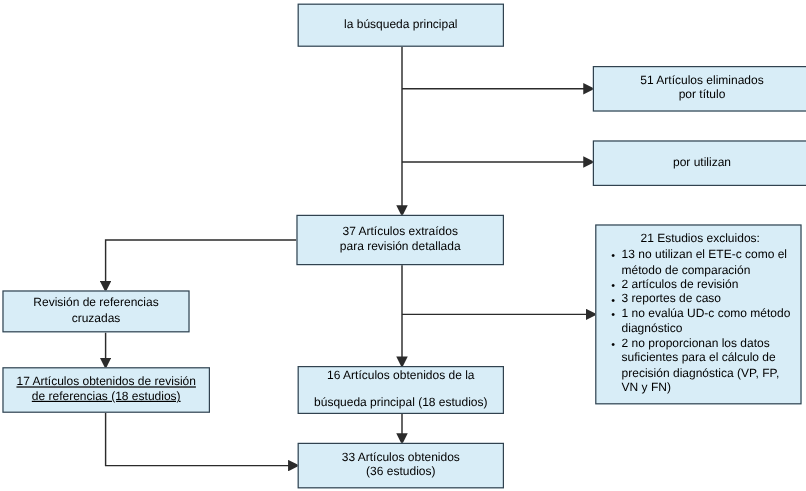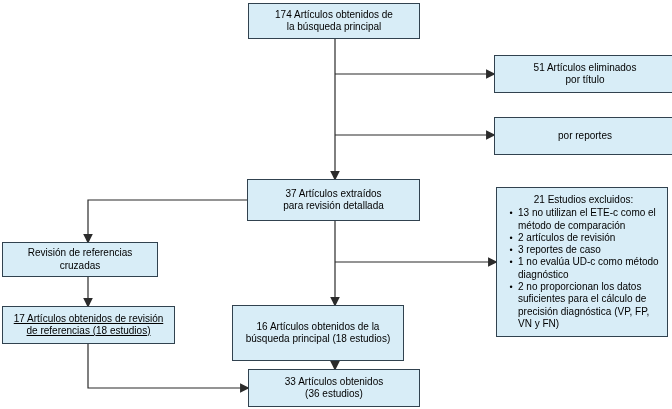--- a/index.html
+++ b/index.html
@@ -40,21 +40,21 @@
     align-items: center;
     text-align: center;
     padding: 2px;
   }
   .box-main-search        { left: 248px; top: 3px;   width: 172px; height: 36px; }
   .box-eliminated-title   { left: 494px; top: 55px;  width: 182px; height: 38px; }
   .box-eliminated-abstract{ left: 494px; top: 117px; width: 182px; height: 38px; }
   .box-extracted          { left: 247px; top: 179px; width: 173px; height: 42px; }
   .box-cross-reference    { left: 2px;   top: 242px; width: 156px; height: 35px; }
   .box-from-references    { left: 2px;   top: 306px; width: 173px; height: 38px; text-decoration: underline; }
-  .box-from-main-search   { left: 232px; top: 305px; width: 172px; height: 56px; }
+  .box-from-main-search   { left: 248px; top: 305px; width: 172px; height: 40px; justify-content: space-between; }
   .box-total              { left: 248px; top: 369px; width: 172px; height: 38px; }
   .box-excluded {
     left: 496px; top: 187px; width: 172px; height: 150px;
     justify-content: flex-start;
     align-items: stretch;
     text-align: left;
     padding: 6px 4px 4px 7px;
     line-height: 12.3px;
   }
   .excluded-title { text-align: center; margin-bottom: 1px; }
@@ -83,31 +83,30 @@
     <line class="connector" x1="335" y1="135" x2="487" y2="135" marker-end="url(#arrow)"></line>
     <polyline class="connector" points="247,200 88,200 88,235" marker-end="url(#arrow)"></polyline>
     <line class="connector" x1="88" y1="277" x2="88" y2="299" marker-end="url(#arrow)"></line>
     <line class="connector" x1="335" y1="218" x2="335" y2="298" marker-end="url(#arrow)"></line>
     <line class="connector" x1="335" y1="262" x2="489" y2="262" marker-end="url(#arrow)"></line>
     <line class="connector" x1="335" y1="345" x2="335" y2="362" marker-end="url(#arrow)"></line>
     <polyline class="connector" points="88,344 88,388 241,388" marker-end="url(#arrow)"></polyline>
   </svg>
 
   <div class="box box-main-search">
-    <span>174 Artículos obtenidos de</span>
     <span>la búsqueda principal</span>
   </div>
 
   <div class="box box-eliminated-title">
     <span>51 Artículos eliminados</span>
     <span>por título</span>
   </div>
 
   <div class="box box-eliminated-abstract">
-    <span>por reportes</span>
+    <span>por utilizan</span>
   </div>
 
   <div class="box box-extracted">
     <span>37 Artículos extraídos</span>
     <span>para revisión detallada</span>
   </div>
 
   <div class="box box-excluded">
     <div class="excluded-title">21 Estudios excluidos:</div>
     <div class="excluded-item">

